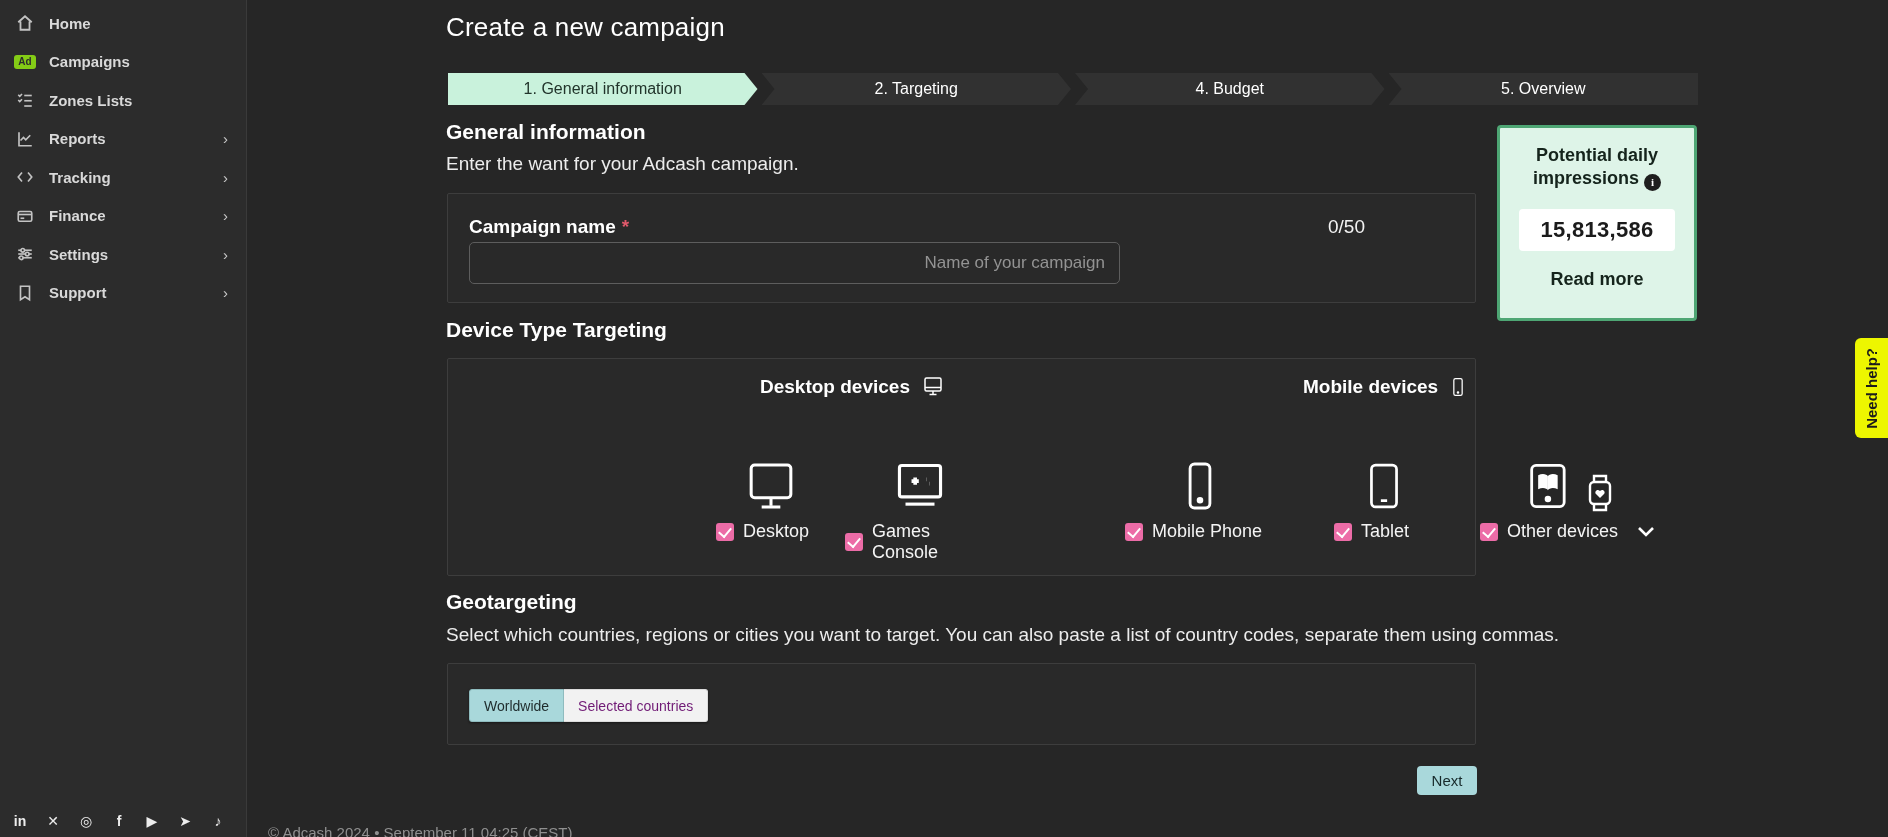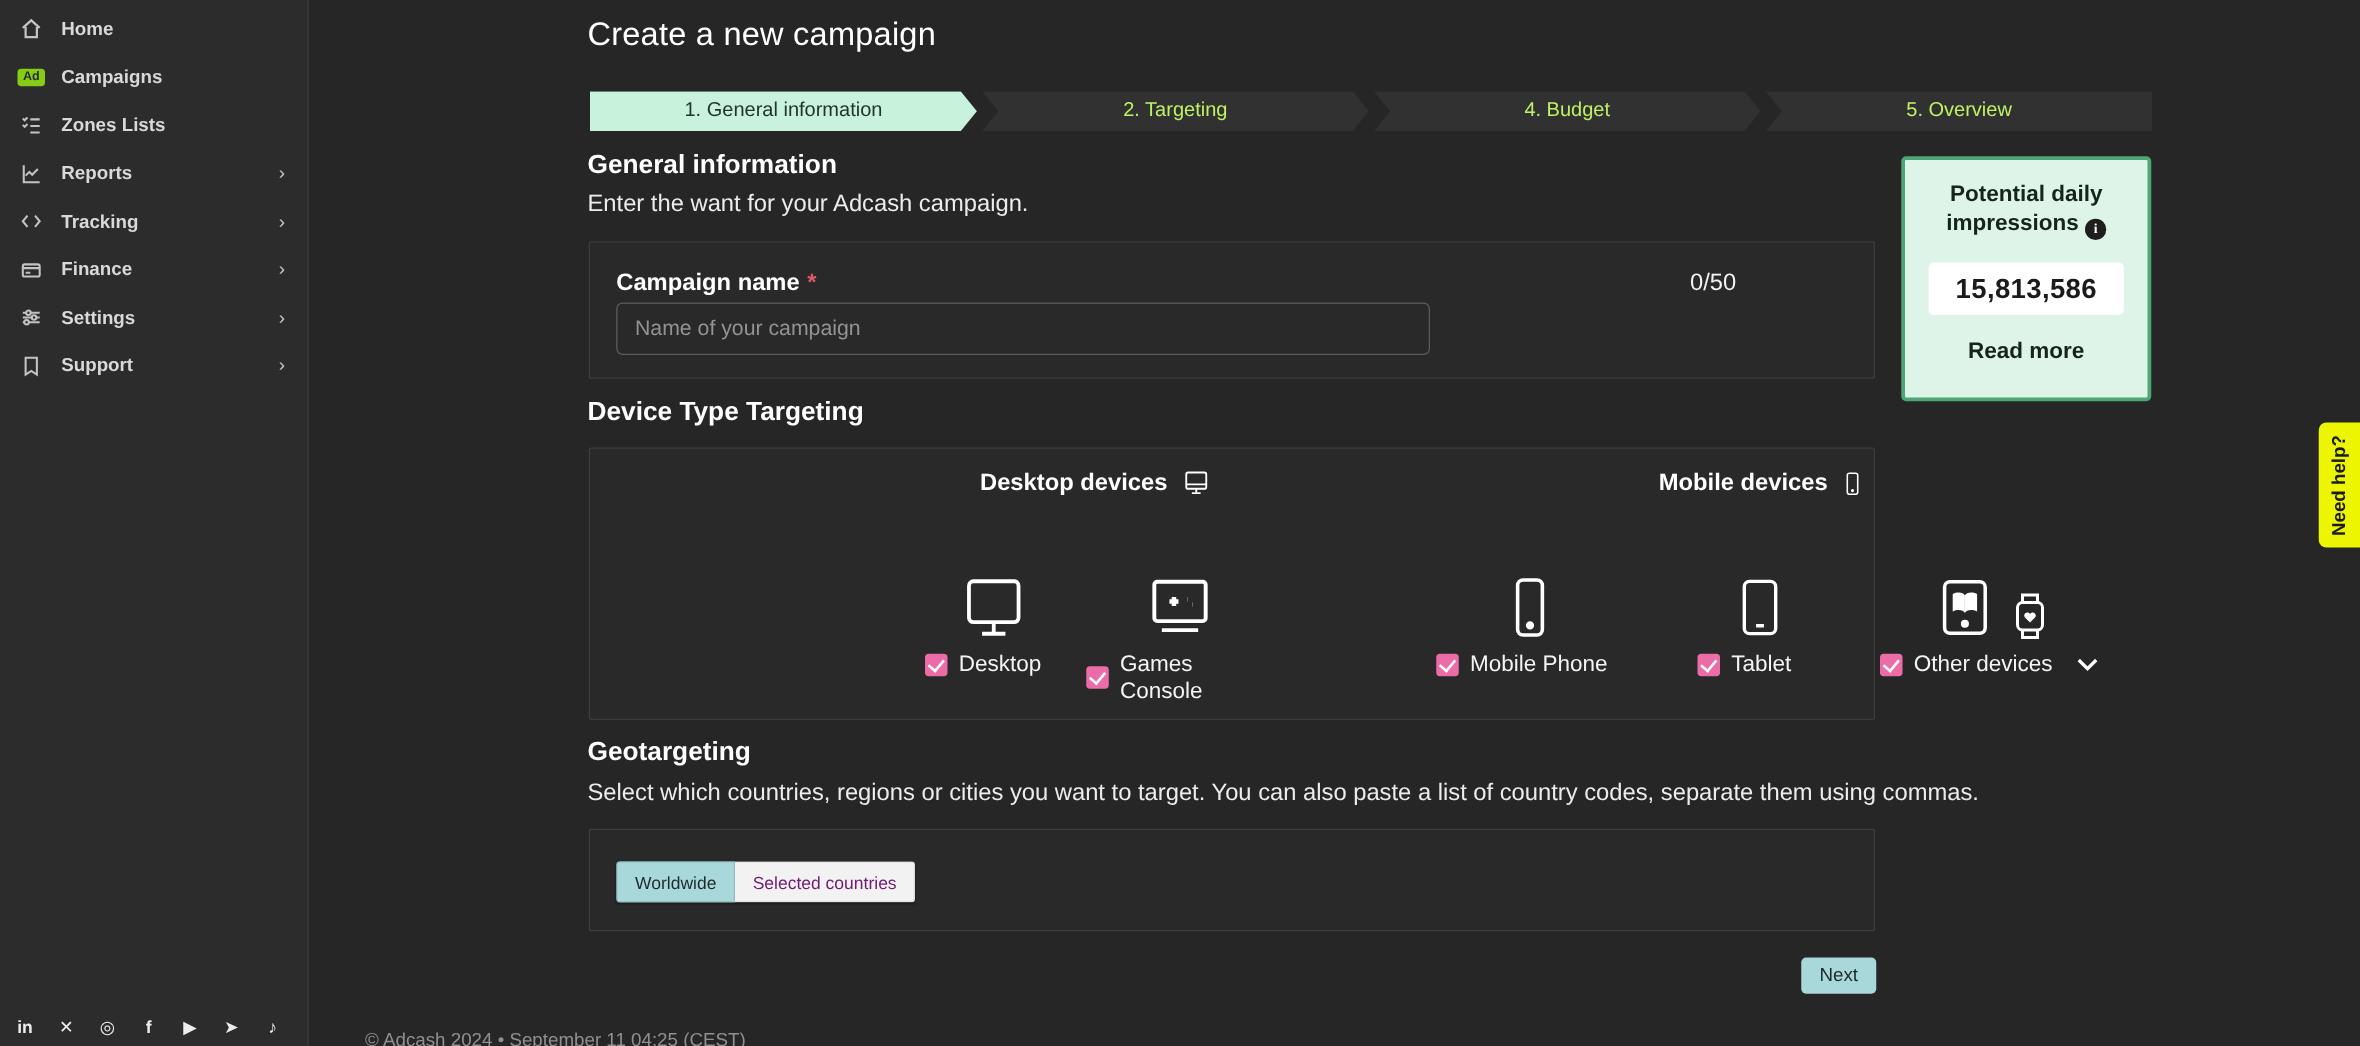--- a/index.html
+++ b/index.html
@@ -26,28 +26,28 @@
   }
   .nav-item .nav-icon { width: 22px; height: 22px; display: flex; align-items: center; justify-content: center; color: #c3c3c3; flex: 0 0 22px; }
   .nav-item .chev { margin-left: auto; color: #c9c9c9; font-size: 15px; font-weight: 400; }
   .ad-badge { background: #84cc16; color: #2c2c2c; font-size: 10px; font-weight: 800; border-radius: 3px; padding: 2px 4px; line-height: 1; }
 
   
   .social { position: absolute; left: 10px; bottom: 6px; display: flex; align-items: center; gap: 13px; }
   .social .s-icon { color: #ededed; font-size: 14px; font-weight: 800; width: 20px; height: 20px; display:flex; align-items:center; justify-content:center; cursor: pointer; }
 
   
-  .main { position: absolute; left: 248px; top: 0; right: 0; bottom: 0; margin-left: 24px; }
+  .main { position: absolute; left: 248px; top: 0; right: 0; bottom: 0; }
   .page-title { position: absolute; left: 198px; top: 12px; font-size: 26px; font-weight: 500; color: #ffffff; letter-spacing: 0.2px; }
 
   
   .steps { position: absolute; left: 200px; top: 73px; width: 1250px; height: 32px; display: flex; gap: 4px; }
   .step {
     flex: 1; display: flex; align-items: center; justify-content: center;
-    background: #313131; color: #bef264; font-size: 16px; cursor: pointer;
+    background: #313131; color: #ffffff; font-size: 16px; cursor: pointer;
     clip-path: polygon(0 0, calc(100% - 13px) 0, 100% 50%, calc(100% - 13px) 100%, 0 100%, 13px 50%);
   }
   .step.first { clip-path: polygon(0 0, calc(100% - 13px) 0, 100% 50%, calc(100% - 13px) 100%, 0 100%); }
   .step.last  { clip-path: polygon(0 0, 100% 0, 100% 100%, 0 100%, 13px 50%); }
   .step.active { background: #c9f2dc; color: #22352b; font-weight: 400; }
 
   .section-h { position: absolute; font-size: 21px; font-weight: 700; color: #ffffff; }
   .section-p { position: absolute; font-size: 19px; font-weight: 400; color: #ececec; }
 
   .card {
@@ -59,20 +59,21 @@
   .card-general { top: 193px; height: 110px; }
   .field-label-row { position: absolute; left: 21px; right: 110px; top: 22px; display: flex; align-items: baseline; gap: 6px; font-size: 19px; }
   .field-label { font-weight: 700; color: #ffffff; }
   .req { color: #e0596b; font-weight: 700; }
   .char-counter { position: absolute; right: 110px; top: 22px; font-size: 19px; color: #f2f2f2; }
   .text-input {
     position: absolute; left: 21px; top: 48px; width: 651px; height: 42px;
     background: transparent; border: 1px solid #5d5d5d; border-radius: 5px;
     color: #eeeeee; font-size: 17px; padding: 0 14px; outline: none;
     font-family: "Liberation Sans", sans-serif;
+    text-align: right;
   }
   .text-input::placeholder { color: #939393; }
 
   
   .imp-box {
     position: absolute; left: 1249px; top: 125px; width: 200px; height: 196px;
     background: #def4e8; border: 3px solid #4ea674; border-radius: 4px;
     color: #15241c; text-align: center; padding-top: 16px;
   }
   .imp-title { font-size: 18px; font-weight: 700; line-height: 1.3; color: #15241c; }

